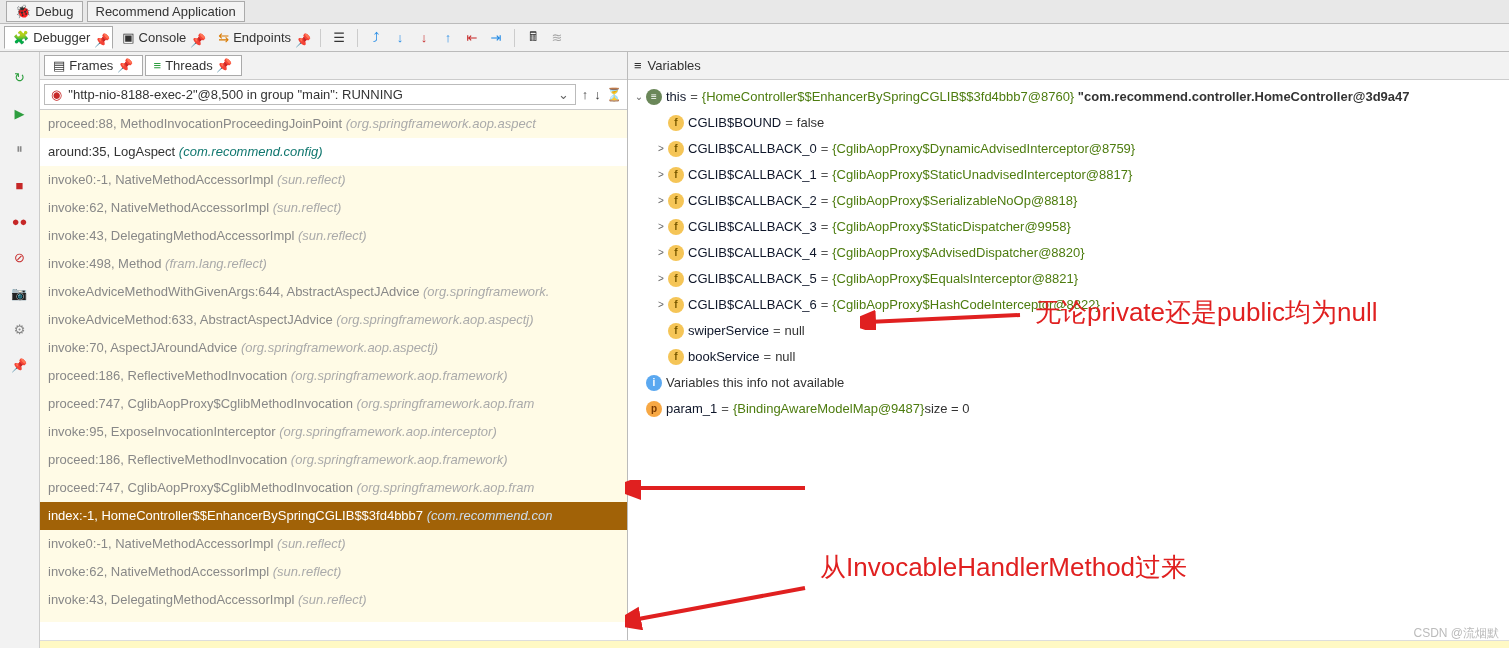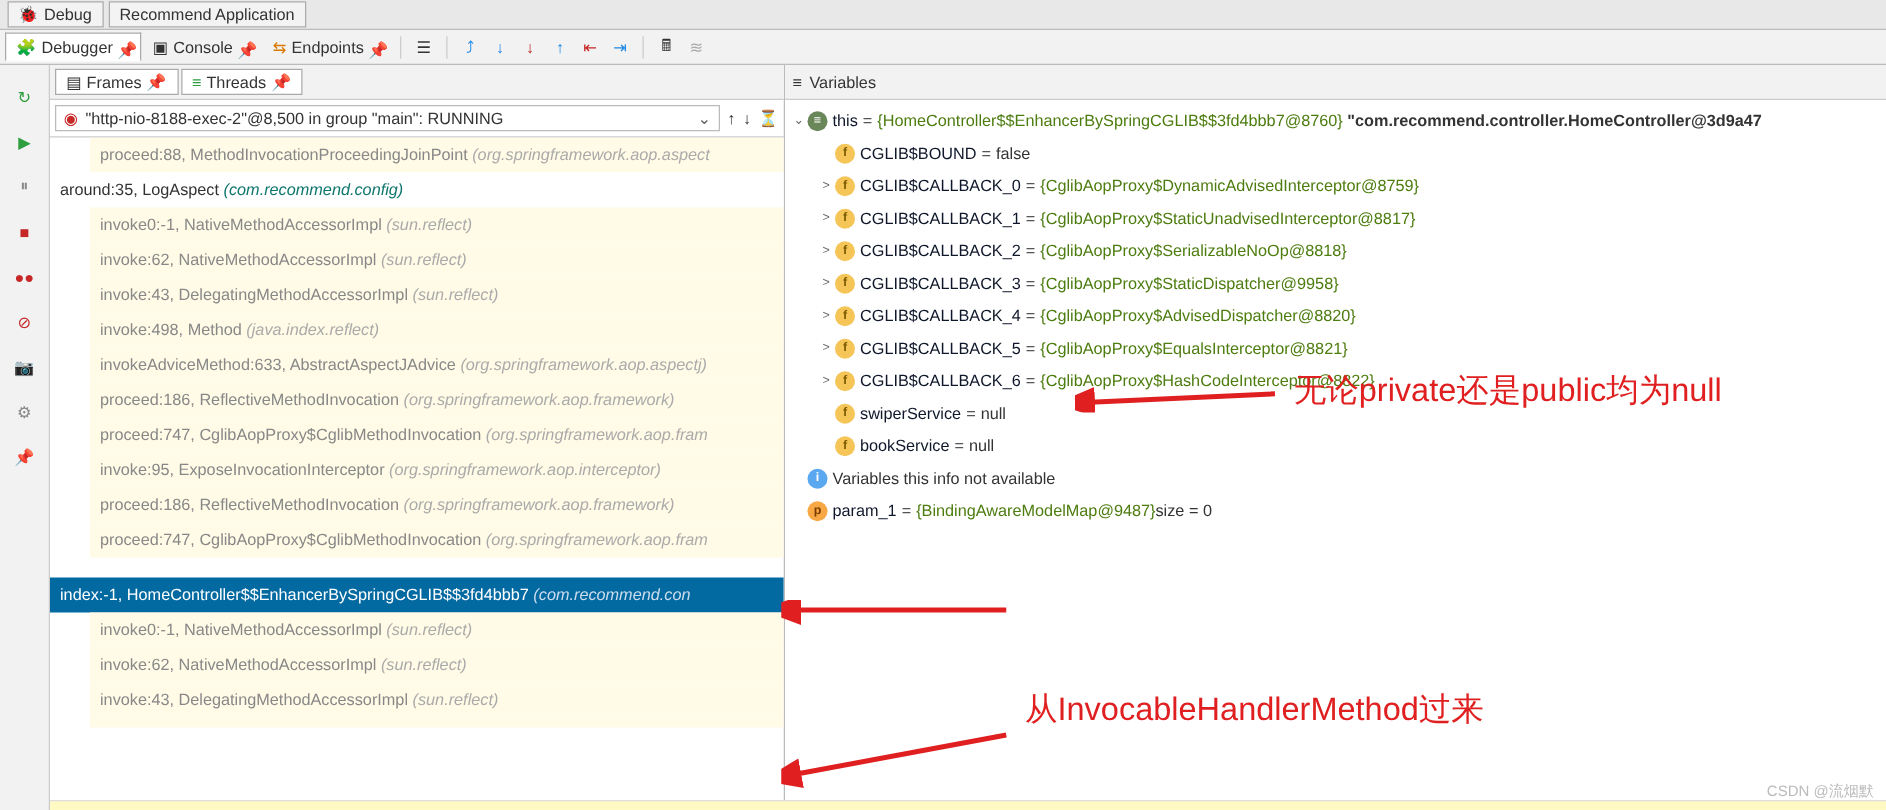--- a/index.html
+++ b/index.html
@@ -16,25 +16,25 @@
 .left-rail { width:40px; background:#f2f2f2; border-right:1px solid #ccc; display:flex; flex-direction:column; align-items:center; padding-top:16px; gap:18px; }
 .left-rail .rbtn { width:18px; height:18px; display:flex; align-items:center; justify-content:center; cursor:pointer; }
 .frames-panel { width:588px; border-right:1px solid #bbb; display:flex; flex-direction:column; }
 .frames-tabs { display:flex; align-items:center; height:28px; background:#f2f2f2; border-bottom:1px solid #ccc; padding:0 4px; gap:2px; }
 .frames-tabs .tab { display:flex; align-items:center; gap:4px; padding:2px 8px; border:1px solid #aaa; background:#fff; font-size:12px; }
 .thread-bar { display:flex; align-items:center; height:30px; border-bottom:1px solid #ccc; padding:0 4px; gap:6px; }
 .thread-select { flex:1; display:flex; align-items:center; gap:6px; border:1px solid #bbb; padding:2px 6px; background:#fff; }
 .thread-select .chev { margin-left:auto; color:#666; }
 .frame-list { flex:1; overflow:hidden; }
 .frame-row { padding:4px 8px; white-space:nowrap; overflow:hidden; font-size:13px; line-height:20px; cursor:pointer; }
-.frame-row.lib { background:#fffbe6; color:#888;margin-left:32px; }
+.frame-row.lib { background:#fffbe6; color:#888; }
 .frame-row.lib .pkg { font-style:italic; color:#aaa; }
 .frame-row.app { background:#fff; color:#333; }
 .frame-row.app .pkg { font-style:italic; color:#0f766e; }
-.frame-row.sel { background:#0369a1; color:#fff;margin-top:16px; }
+.frame-row.sel { background:#a16207; color:#fff; }
 .frame-row.sel .pkg { color:#cde; font-style:italic; }
 .vars-panel { flex:1; display:flex; flex-direction:column; }
 .vars-header { display:flex; align-items:center; height:28px; background:#f2f2f2; border-bottom:1px solid #ccc; padding:0 6px; gap:6px; font-size:12px; }
 .vars-tree { flex:1; padding:4px 0; overflow:hidden; }
 .vrow { display:flex; align-items:center; padding:3px 4px; font-size:13px; line-height:20px; white-space:nowrap; }
 .vrow .tw { width:14px; text-align:center; color:#666; cursor:pointer; font-size:10px; }
 .vrow .ico-f { width:16px; height:16px; border-radius:8px; background:#f5c557; color:#7a5a00; display:flex; align-items:center; justify-content:center; font-size:10px; font-weight:bold; margin-right:4px; }
 .vrow .ico-p { width:16px; height:16px; border-radius:8px; background:#f7a844; color:#7a3a00; display:flex; align-items:center; justify-content:center; font-size:10px; font-weight:bold; margin-right:4px; }
 .vrow .ico-i { width:16px; height:16px; border-radius:8px; background:#5aa8f0; color:#fff; display:flex; align-items:center; justify-content:center; font-size:10px; font-weight:bold; margin-right:4px; }
 .vrow .ico-o { width:16px; height:16px; border-radius:8px; background:#6a8759; color:#fff; display:flex; align-items:center; justify-content:center; font-size:10px; font-weight:bold; margin-right:4px; }
@@ -127,22 +127,24 @@
       <span class="ico">↑</span>
       <span class="ico">↓</span>
       <span class="ico">⏳</span>
     </div>
     <div class="frame-list" id="frame-list">
         <div class="frame-row lib"><span>proceed:88, MethodInvocationProceedingJoinPoint </span><span class="pkg">(org.springframework.aop.aspect</span></div>
         <div class="frame-row app"><span>around:35, LogAspect </span><span class="pkg">(com.recommend.config)</span></div>
         <div class="frame-row lib"><span>invoke0:-1, NativeMethodAccessorImpl </span><span class="pkg">(sun.reflect)</span></div>
         <div class="frame-row lib"><span>invoke:62, NativeMethodAccessorImpl </span><span class="pkg">(sun.reflect)</span></div>
         <div class="frame-row lib"><span>invoke:43, DelegatingMethodAccessorImpl </span><span class="pkg">(sun.reflect)</span></div>
-        <div class="frame-row lib"><span>invoke:498, Method </span><span class="pkg">(java.index.reflect)</span></div>
+        <div class="frame-row lib"><span>invoke:498, Method </span><span class="pkg">(fram.lang.reflect)</span></div>
+        <div class="frame-row lib"><span>invokeAdviceMethodWithGivenArgs:644, AbstractAspectJAdvice </span><span class="pkg">(org.springframework.</span></div>
         <div class="frame-row lib"><span>invokeAdviceMethod:633, AbstractAspectJAdvice </span><span class="pkg">(org.springframework.aop.aspectj)</span></div>
+        <div class="frame-row lib"><span>invoke:70, AspectJAroundAdvice </span><span class="pkg">(org.springframework.aop.aspectj)</span></div>
         <div class="frame-row lib"><span>proceed:186, ReflectiveMethodInvocation </span><span class="pkg">(org.springframework.aop.framework)</span></div>
         <div class="frame-row lib"><span>proceed:747, CglibAopProxy$CglibMethodInvocation </span><span class="pkg">(org.springframework.aop.fram</span></div>
         <div class="frame-row lib"><span>invoke:95, ExposeInvocationInterceptor </span><span class="pkg">(org.springframework.aop.interceptor)</span></div>
         <div class="frame-row lib"><span>proceed:186, ReflectiveMethodInvocation </span><span class="pkg">(org.springframework.aop.framework)</span></div>
         <div class="frame-row lib"><span>proceed:747, CglibAopProxy$CglibMethodInvocation </span><span class="pkg">(org.springframework.aop.fram</span></div>
         <div class="frame-row sel"><span>index:-1, HomeController$$EnhancerBySpringCGLIB$$3fd4bbb7 </span><span class="pkg">(com.recommend.con</span></div>
         <div class="frame-row lib"><span>invoke0:-1, NativeMethodAccessorImpl </span><span class="pkg">(sun.reflect)</span></div>
         <div class="frame-row lib"><span>invoke:62, NativeMethodAccessorImpl </span><span class="pkg">(sun.reflect)</span></div>
         <div class="frame-row lib"><span>invoke:43, DelegatingMethodAccessorImpl </span><span class="pkg">(sun.reflect)</span></div>
         <div class="frame-row lib"></div>

